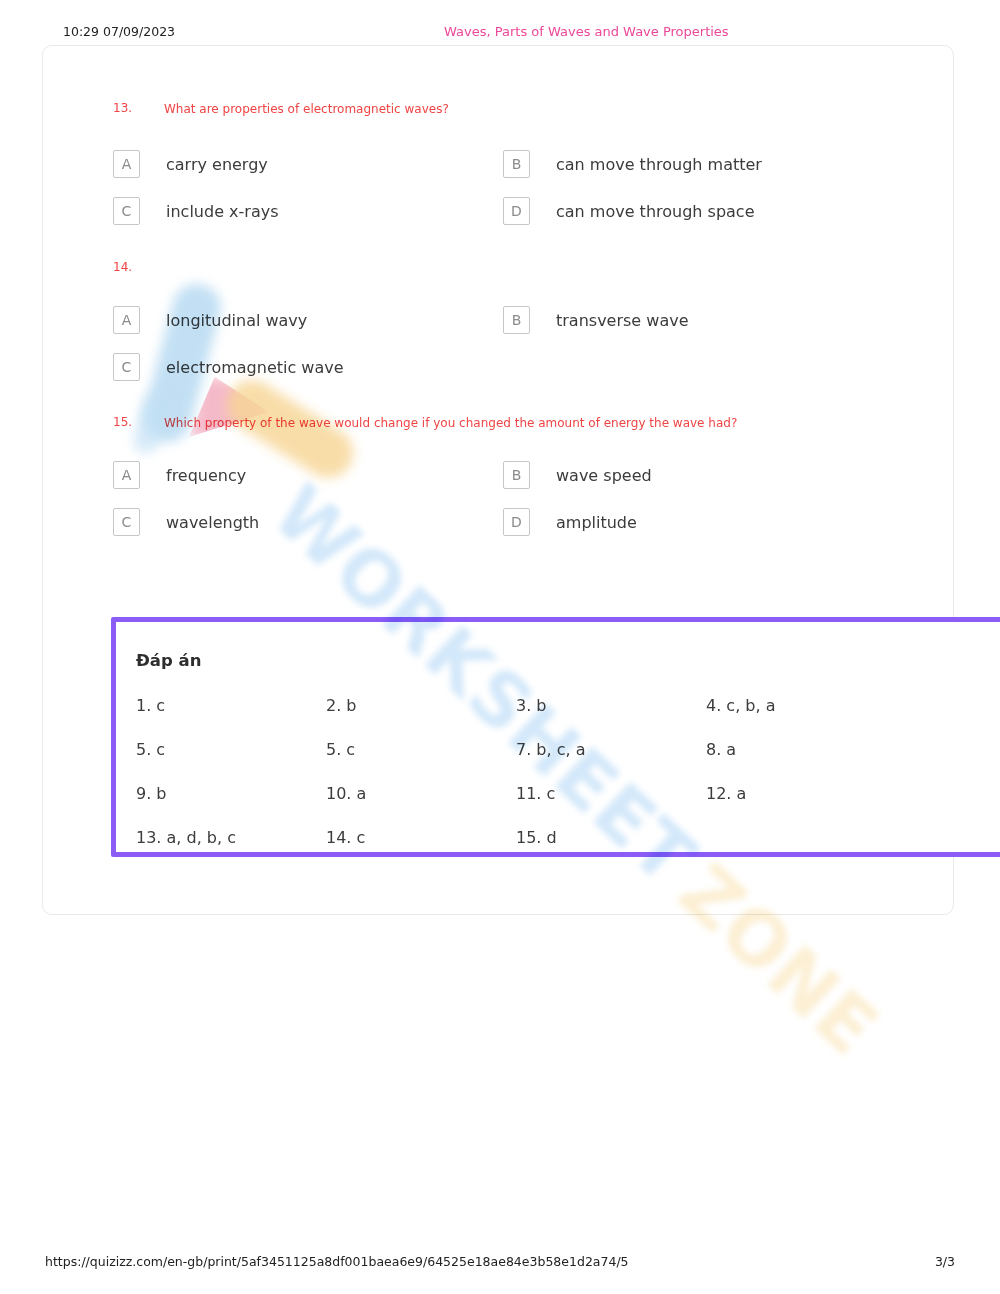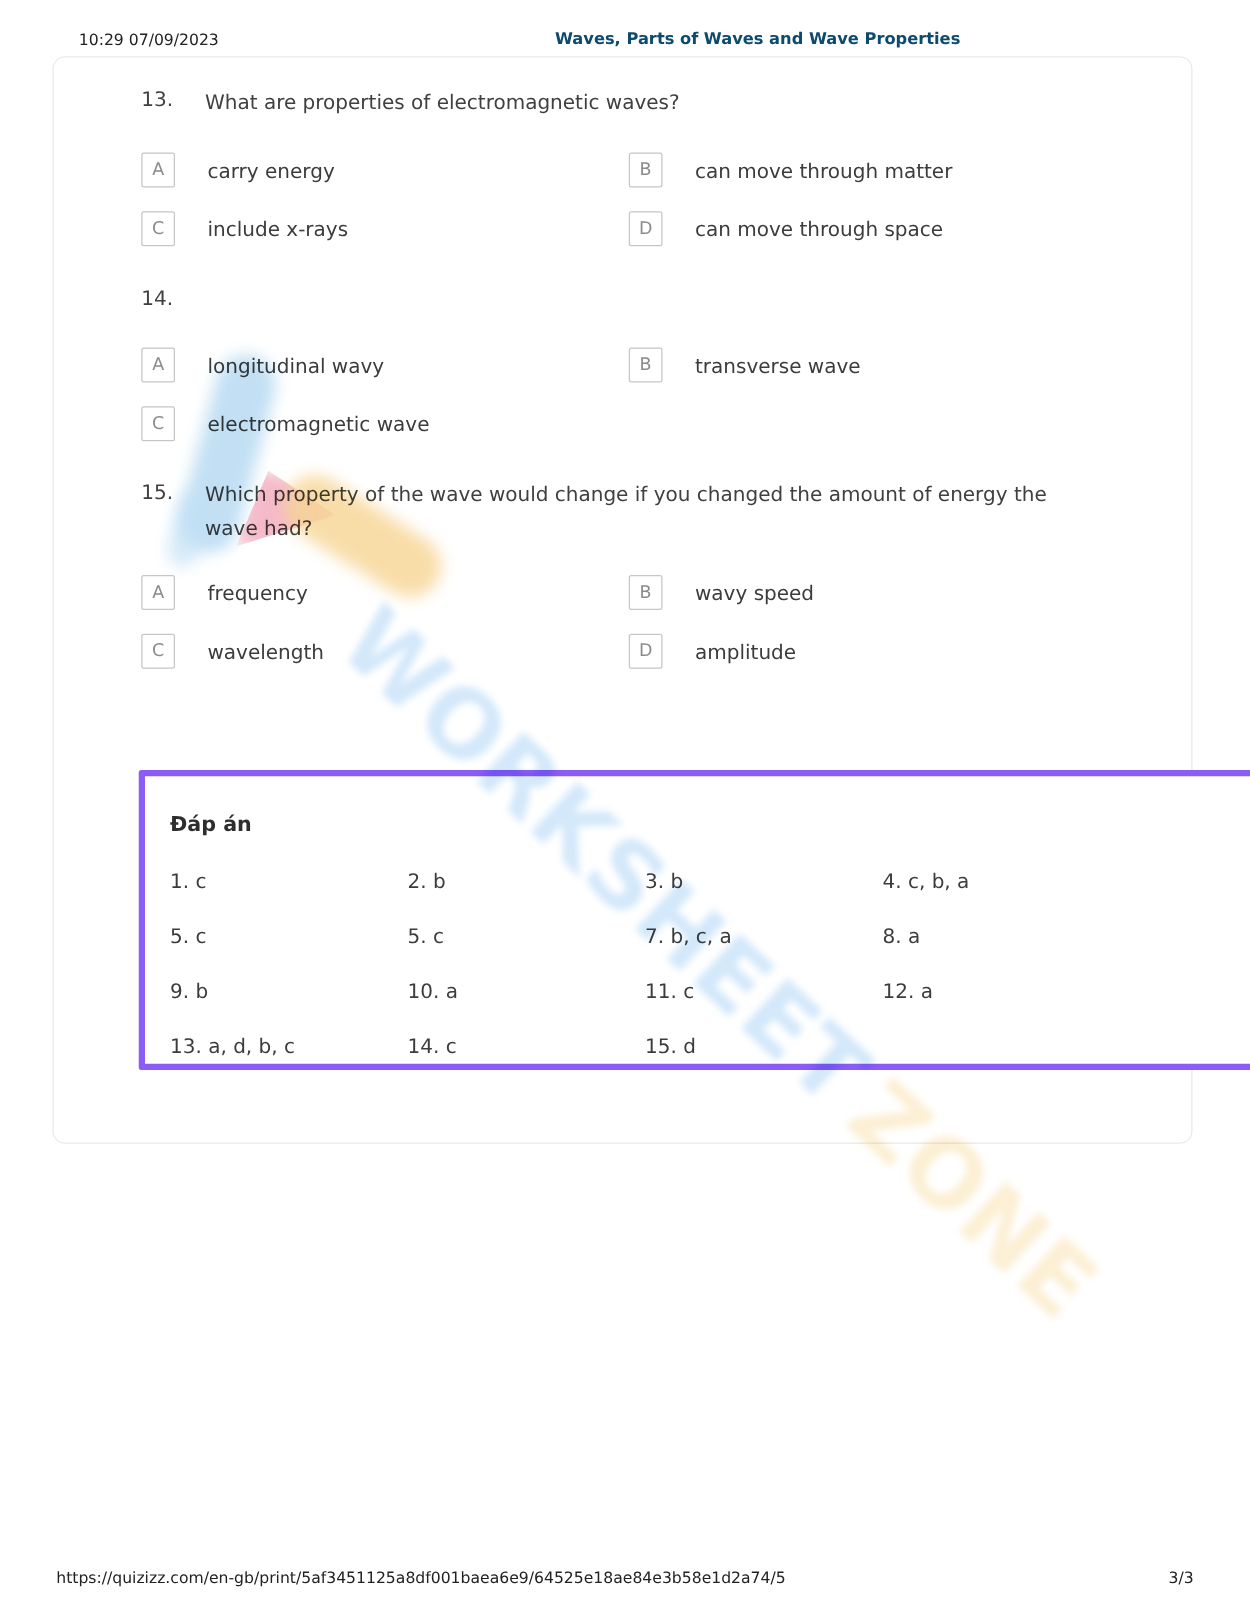--- a/index.html
+++ b/index.html
@@ -5,32 +5,32 @@
   * { margin:0; padding:0; box-sizing:border-box; }
   html,body { background:#ffffff; }
   body {
     width:1000px; height:1294px; position:relative; overflow:hidden;
     font-family:"DejaVu Sans","Liberation Sans",sans-serif;
     color:#3c3c3c;
   }
 
   
   .hdr-time { position:absolute; left:63px; top:24px; font-size:12.5px; color:#222; }
-  .hdr-title { position:absolute; left:444px; top:24px; font-size:13px; color:#0c4a6e;font-weight:bold; }
+  .hdr-title { position:absolute; left:444px; top:24px; font-size:13px; color:#ec4899; }
   .ftr-url { position:absolute; left:45px; top:1254px; font-size:12.5px; color:#222; }
   .ftr-page { position:absolute; right:45px; top:1254px; font-size:12.5px; color:#222; }
 
   
   .panel {
     position:absolute; left:42px; top:45px; width:912px; height:870px;
     border:1px solid #e9e9e9; border-radius:10px; background:#fff;
     z-index:1; padding-top:22px;
   }
   .question { margin-left:70px; margin-right:26px; }
-  .q-header { display:flex; font-size:16px; line-height:24px; color:#404040; }
+  .q-header { display:flex; font-size:12px; line-height:24px; color:#ef4444;margin-top:28px; }
   .q-num { width:51px; flex:0 0 51px; }
   .q-text { max-width:710px; line-height:27px; }
   .q13 .q-header, .q14 .q-header { margin-bottom:27px; }
   .q13 { margin-bottom:30px; }
   .q14 { margin-bottom:29px; }
   .q15 .q-header { margin-bottom:24px; }
 
   .options { display:grid; grid-template-columns:390px 1fr; row-gap:19px; }
   .option { display:flex; align-items:center; height:28px; }
   .opt-box {
@@ -142,21 +142,21 @@
       <div class="q-num">15.</div>
       <div class="q-text">Which property of the wave would change if you changed the amount of energy the wave had?</div>
     </div>
     <div class="options">
       <div class="option">
         <div class="opt-box">A</div>
         <div class="opt-label">frequency</div>
       </div>
       <div class="option">
         <div class="opt-box">B</div>
-        <div class="opt-label">wavy speed</div>
+        <div class="opt-label">wave speed</div>
       </div>
       <div class="option">
         <div class="opt-box">C</div>
         <div class="opt-label">wavelength</div>
       </div>
       <div class="option">
         <div class="opt-box">D</div>
         <div class="opt-label">amplitude</div>
       </div>
     </div>

